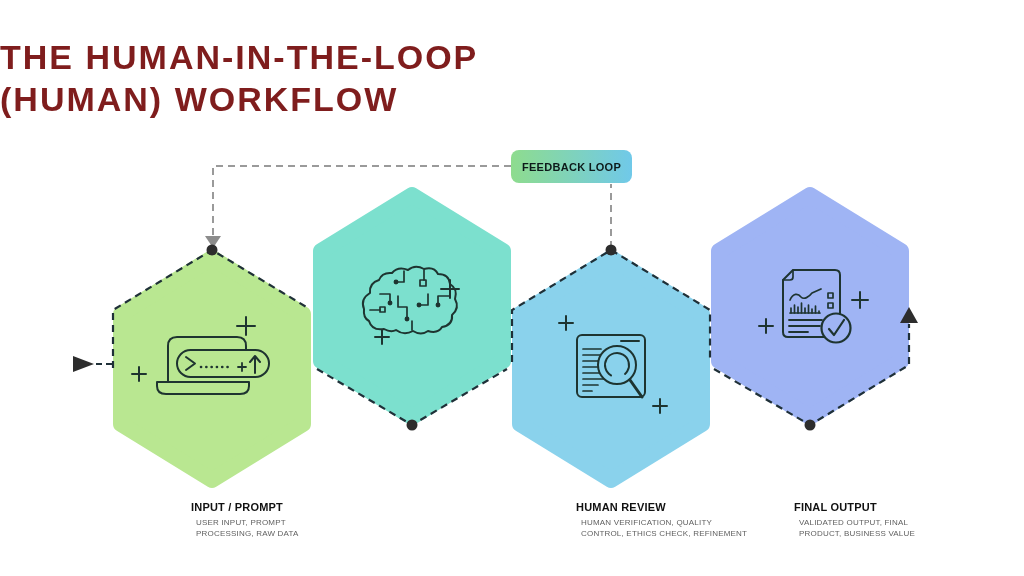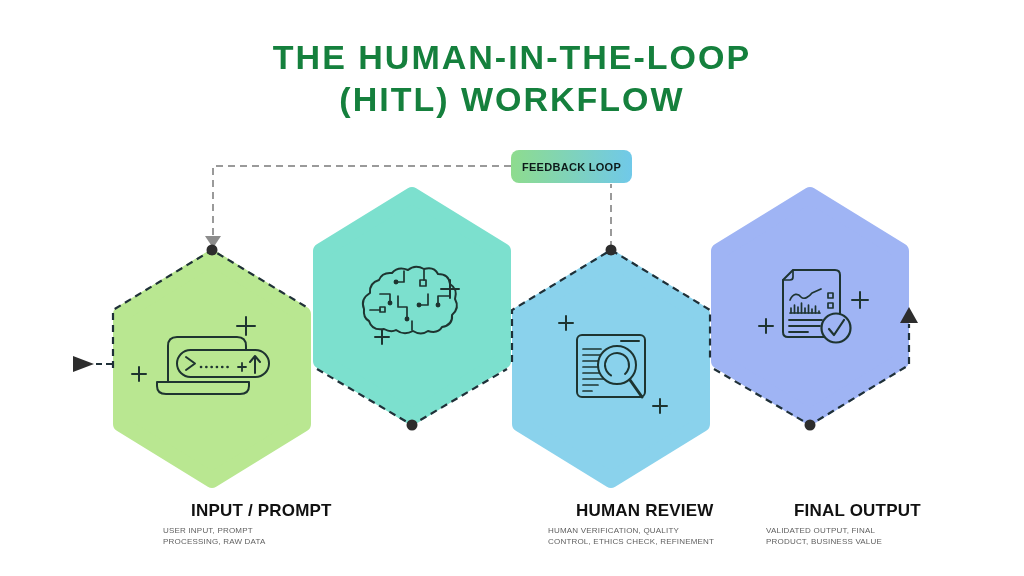--- a/index.html
+++ b/index.html
@@ -2,36 +2,36 @@
 <html><head>
 <meta charset="utf-8">
 <style>
   html,body{margin:0;padding:0;background:#ffffff;}
   #stage{
     position:relative;width:1024px;height:576px;background:#ffffff;
     overflow:hidden;font-family:"Liberation Sans",sans-serif;
   }
   #diagram-svg{position:absolute;left:0;top:0;}
   .title{
-    position:absolute;left:0;top:36px;width:1024px;text-align:center;
+    position:absolute;left:0;top:36px;width:1024px;text-align:left;
     font-weight:800;font-size:34px;line-height:42px;letter-spacing:2px;
-    color:#15803d;
+    color:#7f1d1d;
   }
   .feedback-label{
     position:absolute;left:511px;top:150px;width:121px;height:33px;
     border-radius:8px;background:linear-gradient(90deg,#8edc8e 0%,#70c9e9 100%);
     display:flex;align-items:center;justify-content:center;
     font-size:11px;font-weight:800;letter-spacing:.3px;color:#0d1a1a;
   }
   .step-label{position:absolute;top:501px;white-space:nowrap;}
   .step-label .head{
-    font-size:17px;font-weight:800;letter-spacing:.2px;color:#111111;margin-bottom:4px;padding-left:28px;
+    font-size:11px;font-weight:800;letter-spacing:.2px;color:#111111;margin-bottom:4px;padding-left:28px;
   }
   .step-label .desc{
-    font-size:8px;letter-spacing:.2px;color:#5f5f5f;line-height:11px;font-weight:500;
+    font-size:8px;letter-spacing:.2px;color:#5f5f5f;line-height:11px;font-weight:500;margin-left:33px;
   }
   .sl1{left:163px;} .sl2{left:357px;} .sl3{left:548px;} .sl4{left:766px;}
 </style>
 </head>
 <body>
 
 <div id="stage">
 
   <svg id="diagram-svg" width="1024" height="576" viewBox="0 0 1024 576">
 
@@ -156,21 +156,21 @@
         <path d="M789,326 H820"></path>
         <path d="M789,332 H808"></path>
       </g>
       <circle cx="836" cy="328" r="14.5" stroke-width="2.2" fill="#9fb4f4"></circle>
       <path d="M829,329 L834,335 L844,320" stroke-width="2.2"></path>
     </g>
   </svg>
 
   <div class="title">
     <div>THE HUMAN-IN-THE-LOOP</div>
-    <div>(HITL) WORKFLOW</div>
+    <div>(HUMAN) WORKFLOW</div>
   </div>
 
   <div class="feedback-label">FEEDBACK LOOP</div>
 
   <div class="step-label sl1">
     <div class="head">INPUT / PROMPT</div>
     <div class="desc">USER INPUT, PROMPT</div>
     <div class="desc">PROCESSING, RAW DATA</div>
   </div>
   <div class="step-label sl4">

